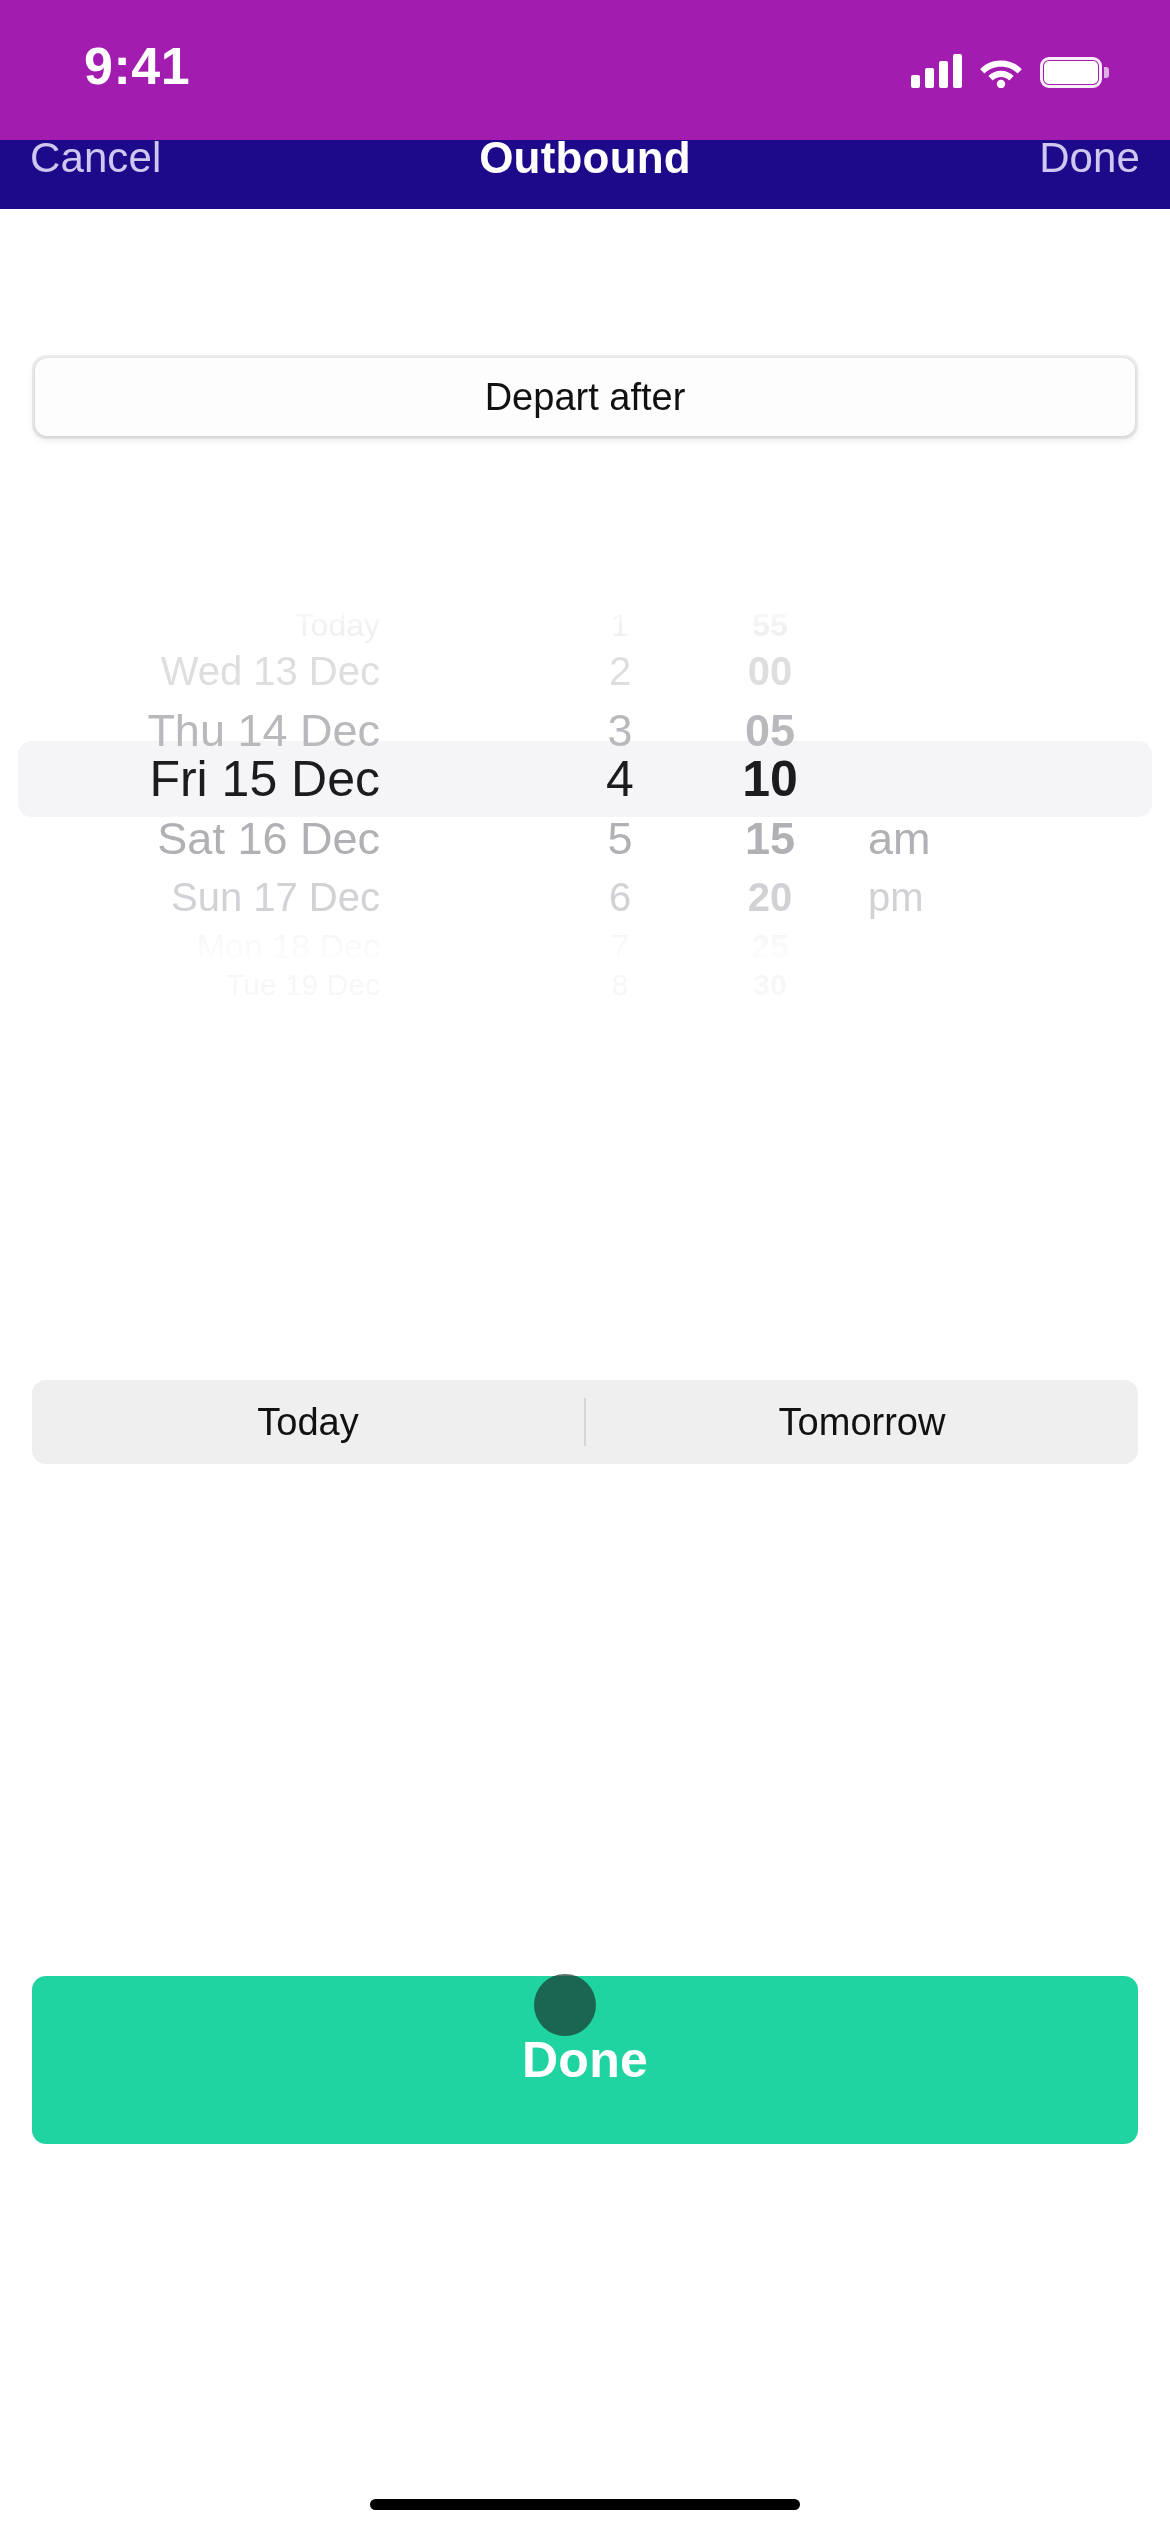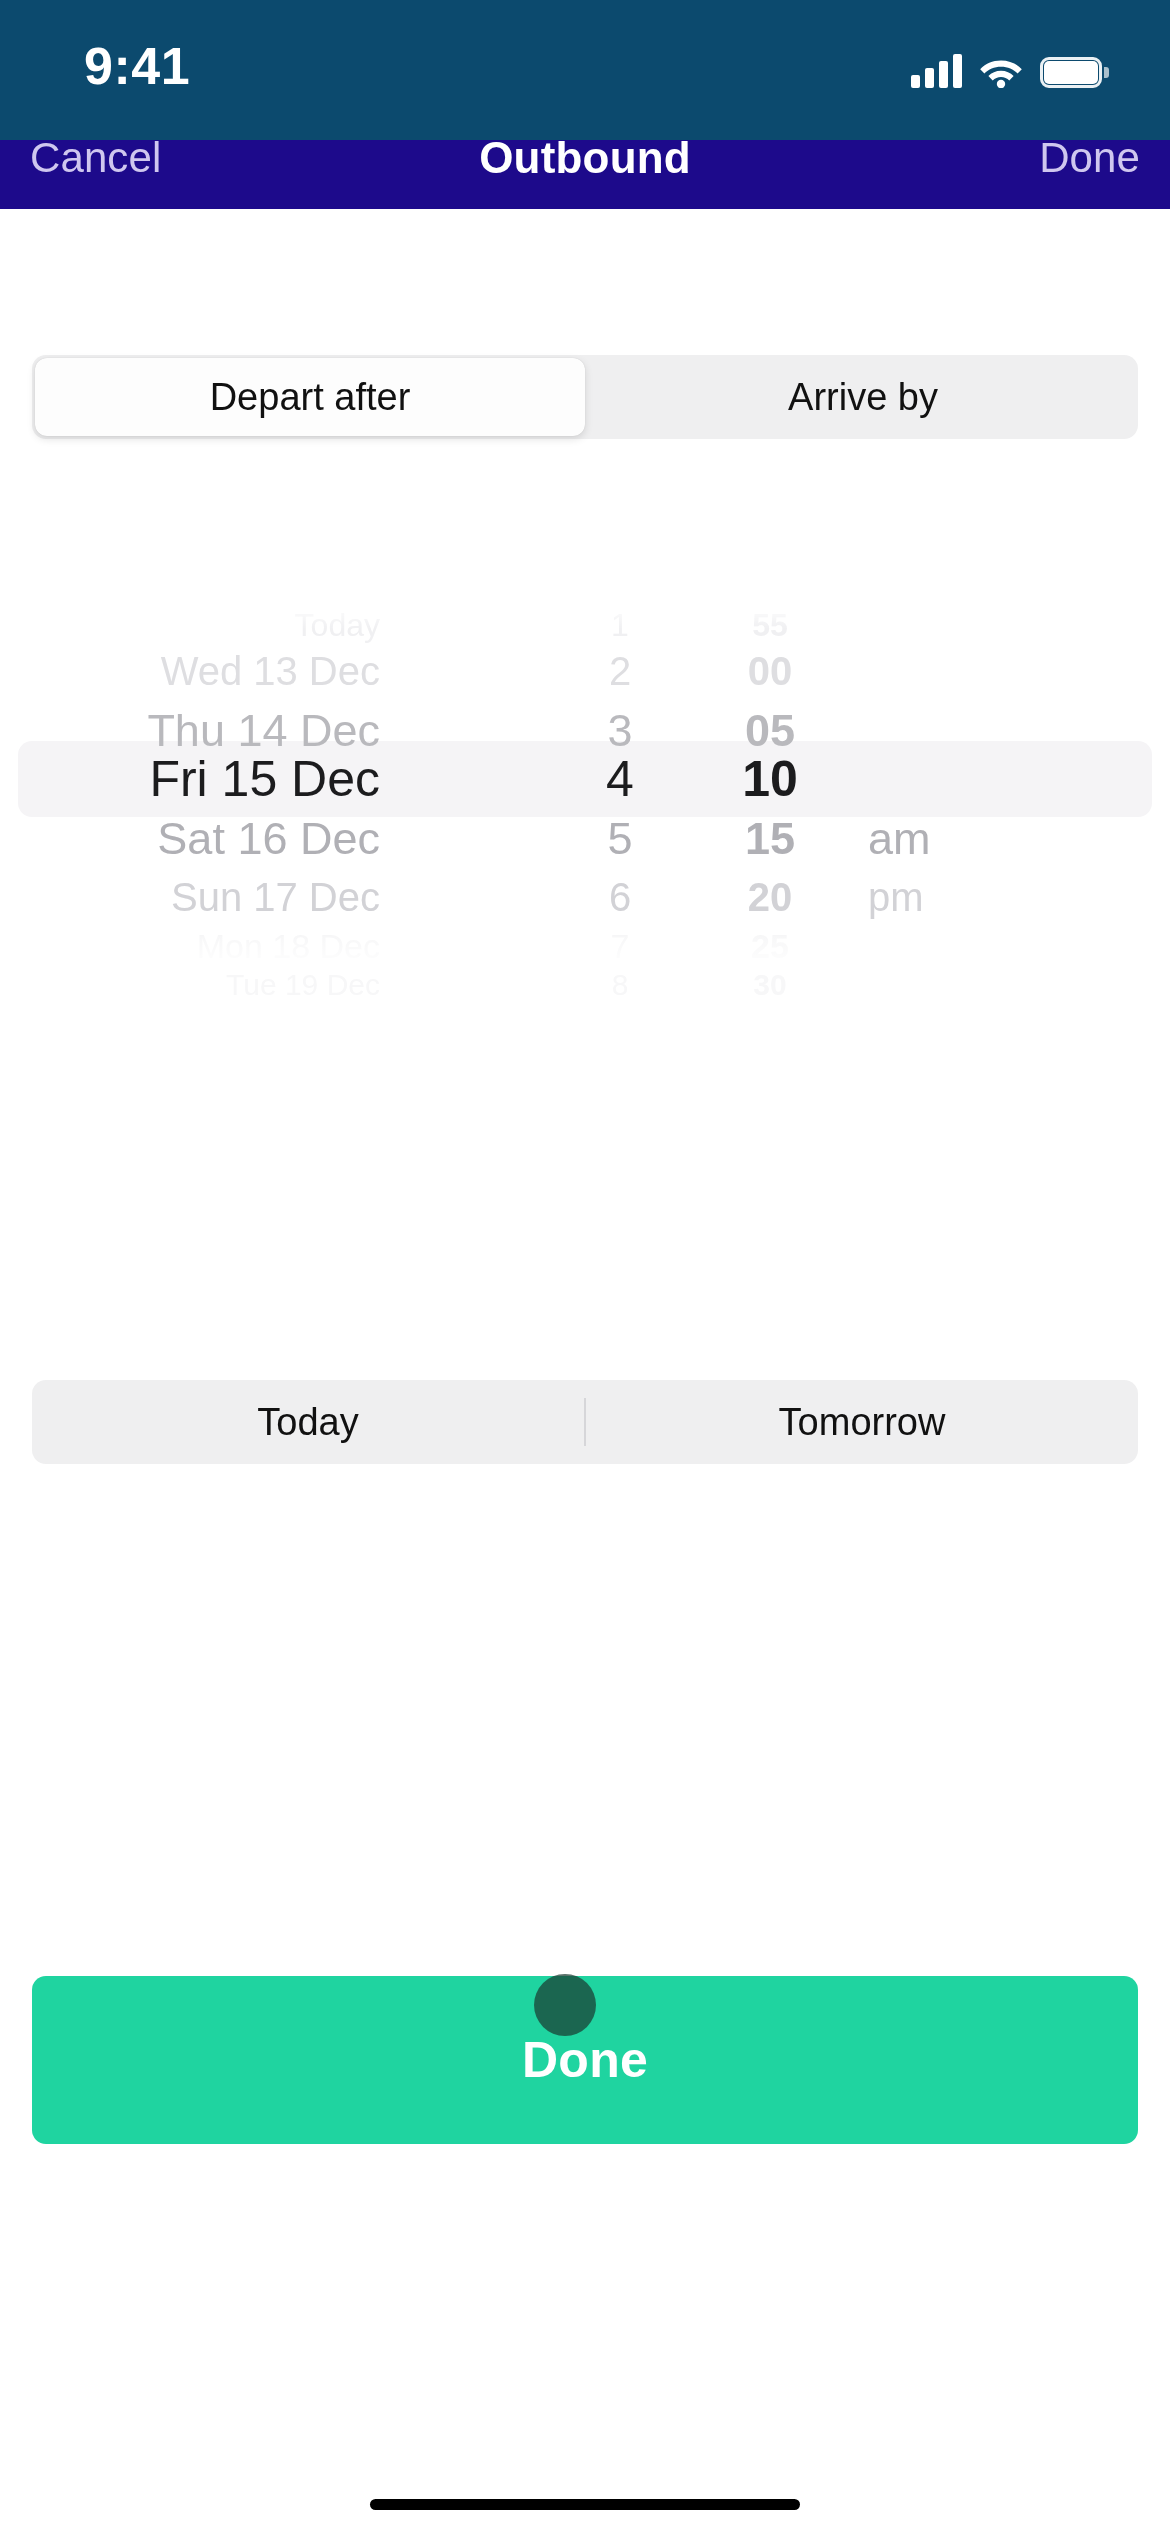--- a/index.html
+++ b/index.html
@@ -6,21 +6,21 @@
   html,body { width:1170px; height:2532px; }
   body {
     font-family:"Liberation Sans", sans-serif;
     background:#000;
     overflow:hidden;
     -webkit-font-smoothing:antialiased;
   }
   #screen { position:relative; width:1170px; height:2532px; background:#000; overflow:hidden; }
 
   
-  #statusbar { position:absolute; top:0; left:0; width:1170px; height:140px; background:#0c4a6e; z-index:40; }
+  #statusbar { position:absolute; top:0; left:0; width:1170px; height:140px; background:#a21caf; z-index:40; }
   #clock {
     position:absolute; left:84px; top:36px; width:220px;
     color:#fff; font-size:52px; font-weight:600; letter-spacing:0.5px;
   }
   #status-icons { position:absolute; right:68px; top:42px; display:flex; align-items:flex-end; gap:17px; height:46px; }
   .sig { display:flex; align-items:flex-end; gap:5px; height:34px; }
   .sig i { display:block; width:9px; background:#fff; border-radius:2px; }
   .sig i:nth-child(1){ height:13px; }
   .sig i:nth-child(2){ height:20px; }
   .sig i:nth-child(3){ height:27px; }
@@ -177,21 +177,20 @@
     <div id="navbar">
       <div id="nav-cancel">Cancel</div>
       <div id="nav-title">Outbound</div>
       <div id="nav-done">Done</div>
     </div>
 
     <div id="body">
 
       <div id="segmented">
         <div class="seg active">Depart after</div>
-        <div class="seg">Arrive by</div>
       </div>
 
       <div id="picker">
         <div id="pick-highlight"></div>
 
         <div class="pk-row r0">
           <span class="pk-date">Today</span>
           <span class="pk-hour">1</span>
           <span class="pk-min">55</span>
           <span class="pk-ampm"></span>

